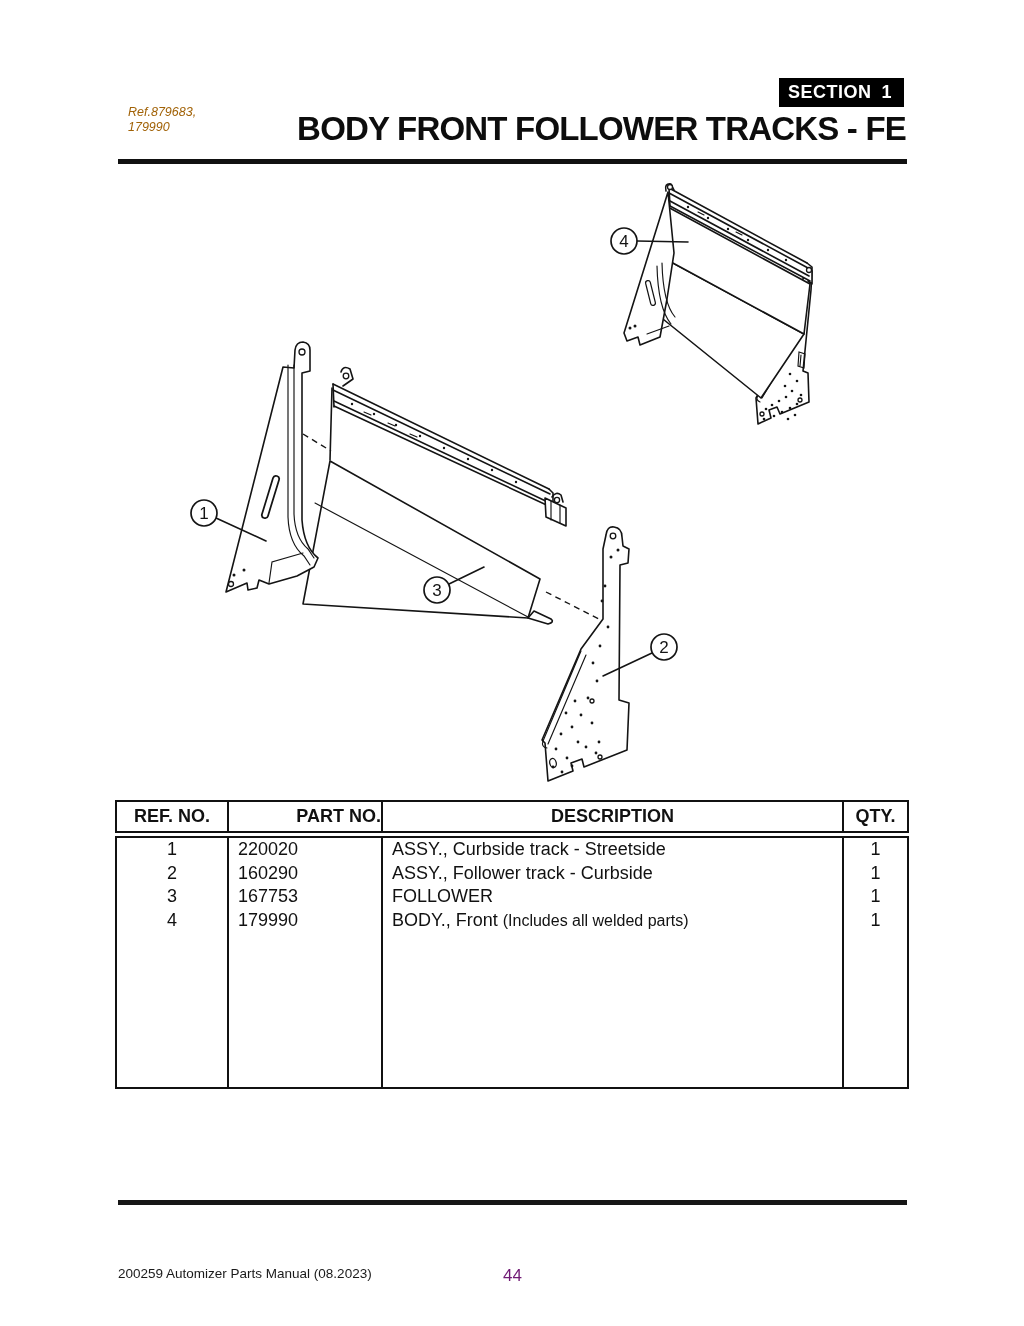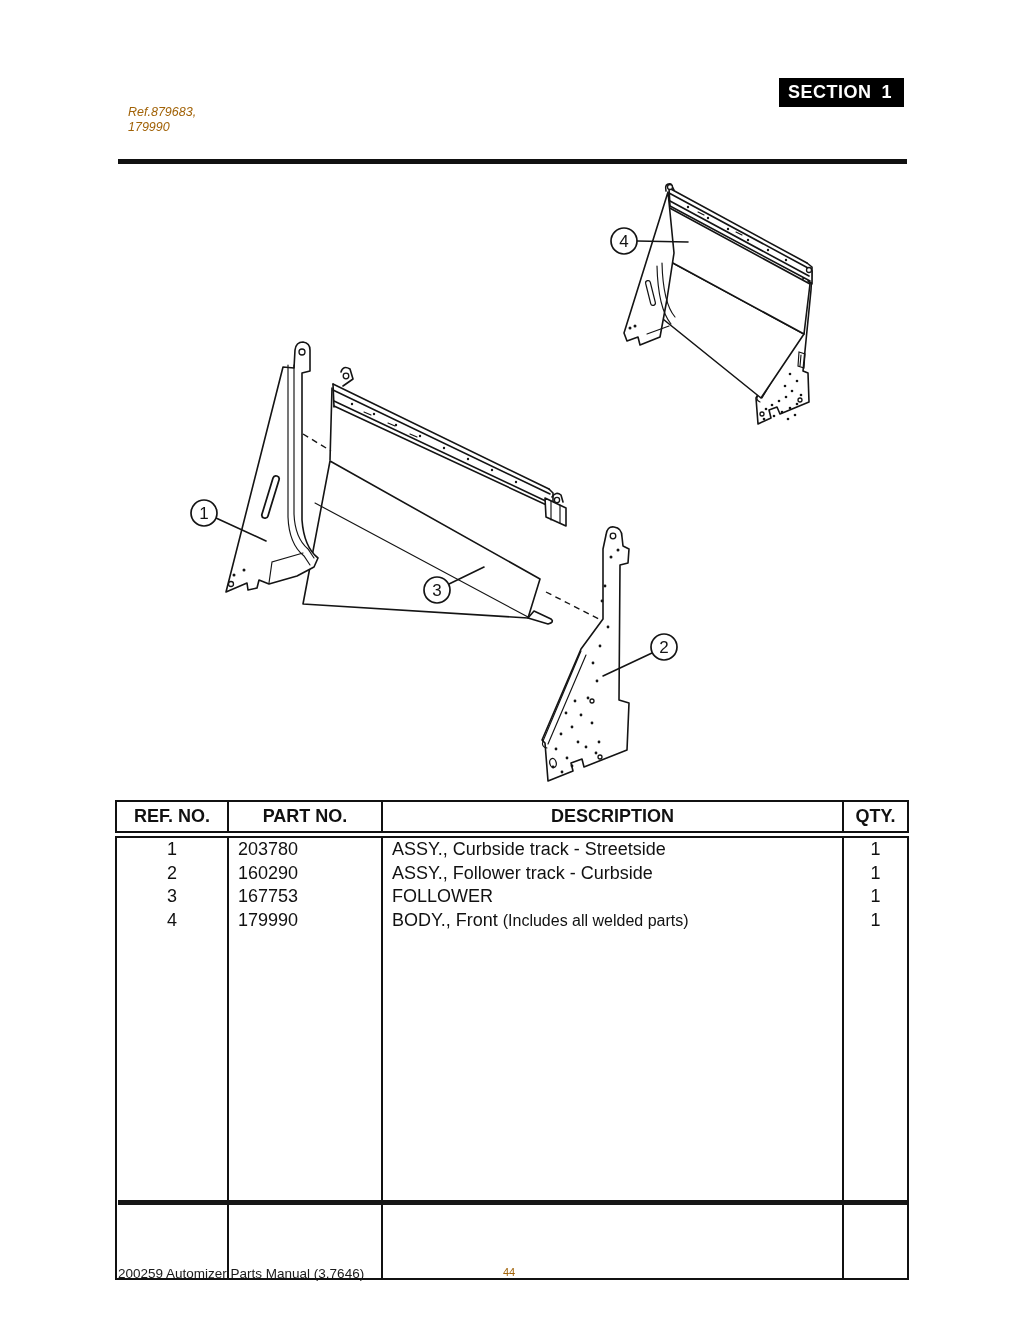--- a/index.html
+++ b/index.html
@@ -30,57 +30,58 @@
   .thin { fill:none; stroke:#141414; stroke-width:1.15; stroke-linecap:round; }
   .dash { fill:none; stroke:#141414; stroke-width:1.4; stroke-dasharray:6 4.5; }
   .dot  { fill:#141414; stroke:none; }
   .ring { fill:#ffffff; stroke:#141414; stroke-width:1.3; }
   .slotb{ fill:none; stroke:#141414; stroke-linecap:round; }
   .slotw{ fill:none; stroke:#ffffff; stroke-linecap:round; }
   .co-circle { fill:#ffffff; stroke:#141414; stroke-width:1.7; }
   .co-text { font-family:"Liberation Sans",sans-serif; font-size:17px; fill:#141414; text-anchor:middle; }
 
   .parts-table {
-    position:absolute; left:115px; top:800px; width:792px; height:480px;
+    position:absolute; left:115px; top:800px; width:792px; height:289px;
     border-collapse:collapse; table-layout:fixed; background:#fff;
   }
   .parts-table { border:2.5px solid #111; }
   .parts-table th {
     border-left:2px solid #111; border-right:2px solid #111;
     border-bottom:7px double #111;
     font-size:18px; font-weight:bold; height:26px; padding:1px 0 2px 0; text-align:center;
   }
   .parts-table td {
     border-left:2px solid #111; border-right:2px solid #111;
     font-size:18px; height:23.5px; padding:0; vertical-align:middle; line-height:23.5px;
   }
   .col-ref  { width:112px; text-align:center; }
   .col-part { width:154px; text-align:left; padding-left:9px !important; }
   .col-desc { width:461px; text-align:left; padding-left:9px !important; }
   .col-qty  { width:65px;  text-align:center; }
   .desc-note { font-size:16px; }
   .filler td { height:auto; }
   .footer-text { position:absolute; left:118px; top:1266px; font-size:13.5px; color:#1a1a1a; }
-  .footer-page { position:absolute; left:503px; top:1266px; font-size:11px; color:#a16207; }
+  .footer-page { position:absolute; left:503px; top:1266px; font-size:17px; color:#701a75; }
 </style>
 </head>
 <body>
 
 <div class="page">
 
   <div class="ref-block">
     <div>Ref.879683,</div>
     <div>179990</div>
   </div>
 
   <div class="section-badge">
     <span>SECTION</span>
     <span>1</span>
   </div>
 
+  <div class="page-title">BODY FRONT FOLLOWER TRACKS - FE</div>
 
   <div class="rule-top"></div>
 
   <svg class="diagram" width="1024" height="795" viewBox="0 0 1024 795" xmlns="http://www.w3.org/2000/svg">
 
     <g>
       <path class="dash" d="M303,434 L331,451"></path>
       <path class="dash" d="M546,592 L601,620"></path>
     </g>
 
@@ -251,29 +252,29 @@
   <table class="parts-table">
     <colgroup>
       <col style="width:112px">
         <col style="width:154px">
         <col style="width:461px">
         <col style="width:65px">
     </colgroup>
     <thead>
       <tr>
         <th class="col-ref">REF. NO.</th>
-        <th class="col-part" style="text-align:center;padding-left:0 !important">PART NO.</th>
+        <th class="col-part" style="text-align:right;padding-left:0 !important">PART NO.</th>
         <th class="col-desc" style="text-align:center;padding-left:0 !important">DESCRIPTION</th>
         <th class="col-qty">QTY.</th>
       </tr>
     </thead>
     <tbody>
       <tr>
         <td class="col-ref">1</td>
-        <td class="col-part">203780</td>
+        <td class="col-part">220020</td>
         <td class="col-desc"><span>ASSY., Curbside track - Streetside</span><span class="desc-note"></span></td>
         <td class="col-qty">1</td>
       </tr>
       <tr>
         <td class="col-ref">2</td>
         <td class="col-part">160290</td>
         <td class="col-desc"><span>ASSY., Follower track - Curbside</span><span class="desc-note"></span></td>
         <td class="col-qty">1</td>
       </tr>
       <tr>
@@ -291,16 +292,16 @@
       <tr class="filler">
         <td class="col-ref"></td>
         <td class="col-part"></td>
         <td class="col-desc"></td>
         <td class="col-qty"></td>
       </tr>
     </tbody>
   </table>
 
   <div class="rule-bottom"></div>
-  <div class="footer-text">200259 Automizer Parts Manual (3.7646)</div>
+  <div class="footer-text">200259 Automizer Parts Manual (08.2023)</div>
   <div class="footer-page">44</div>
 
 </div>
 
 </body></html>

